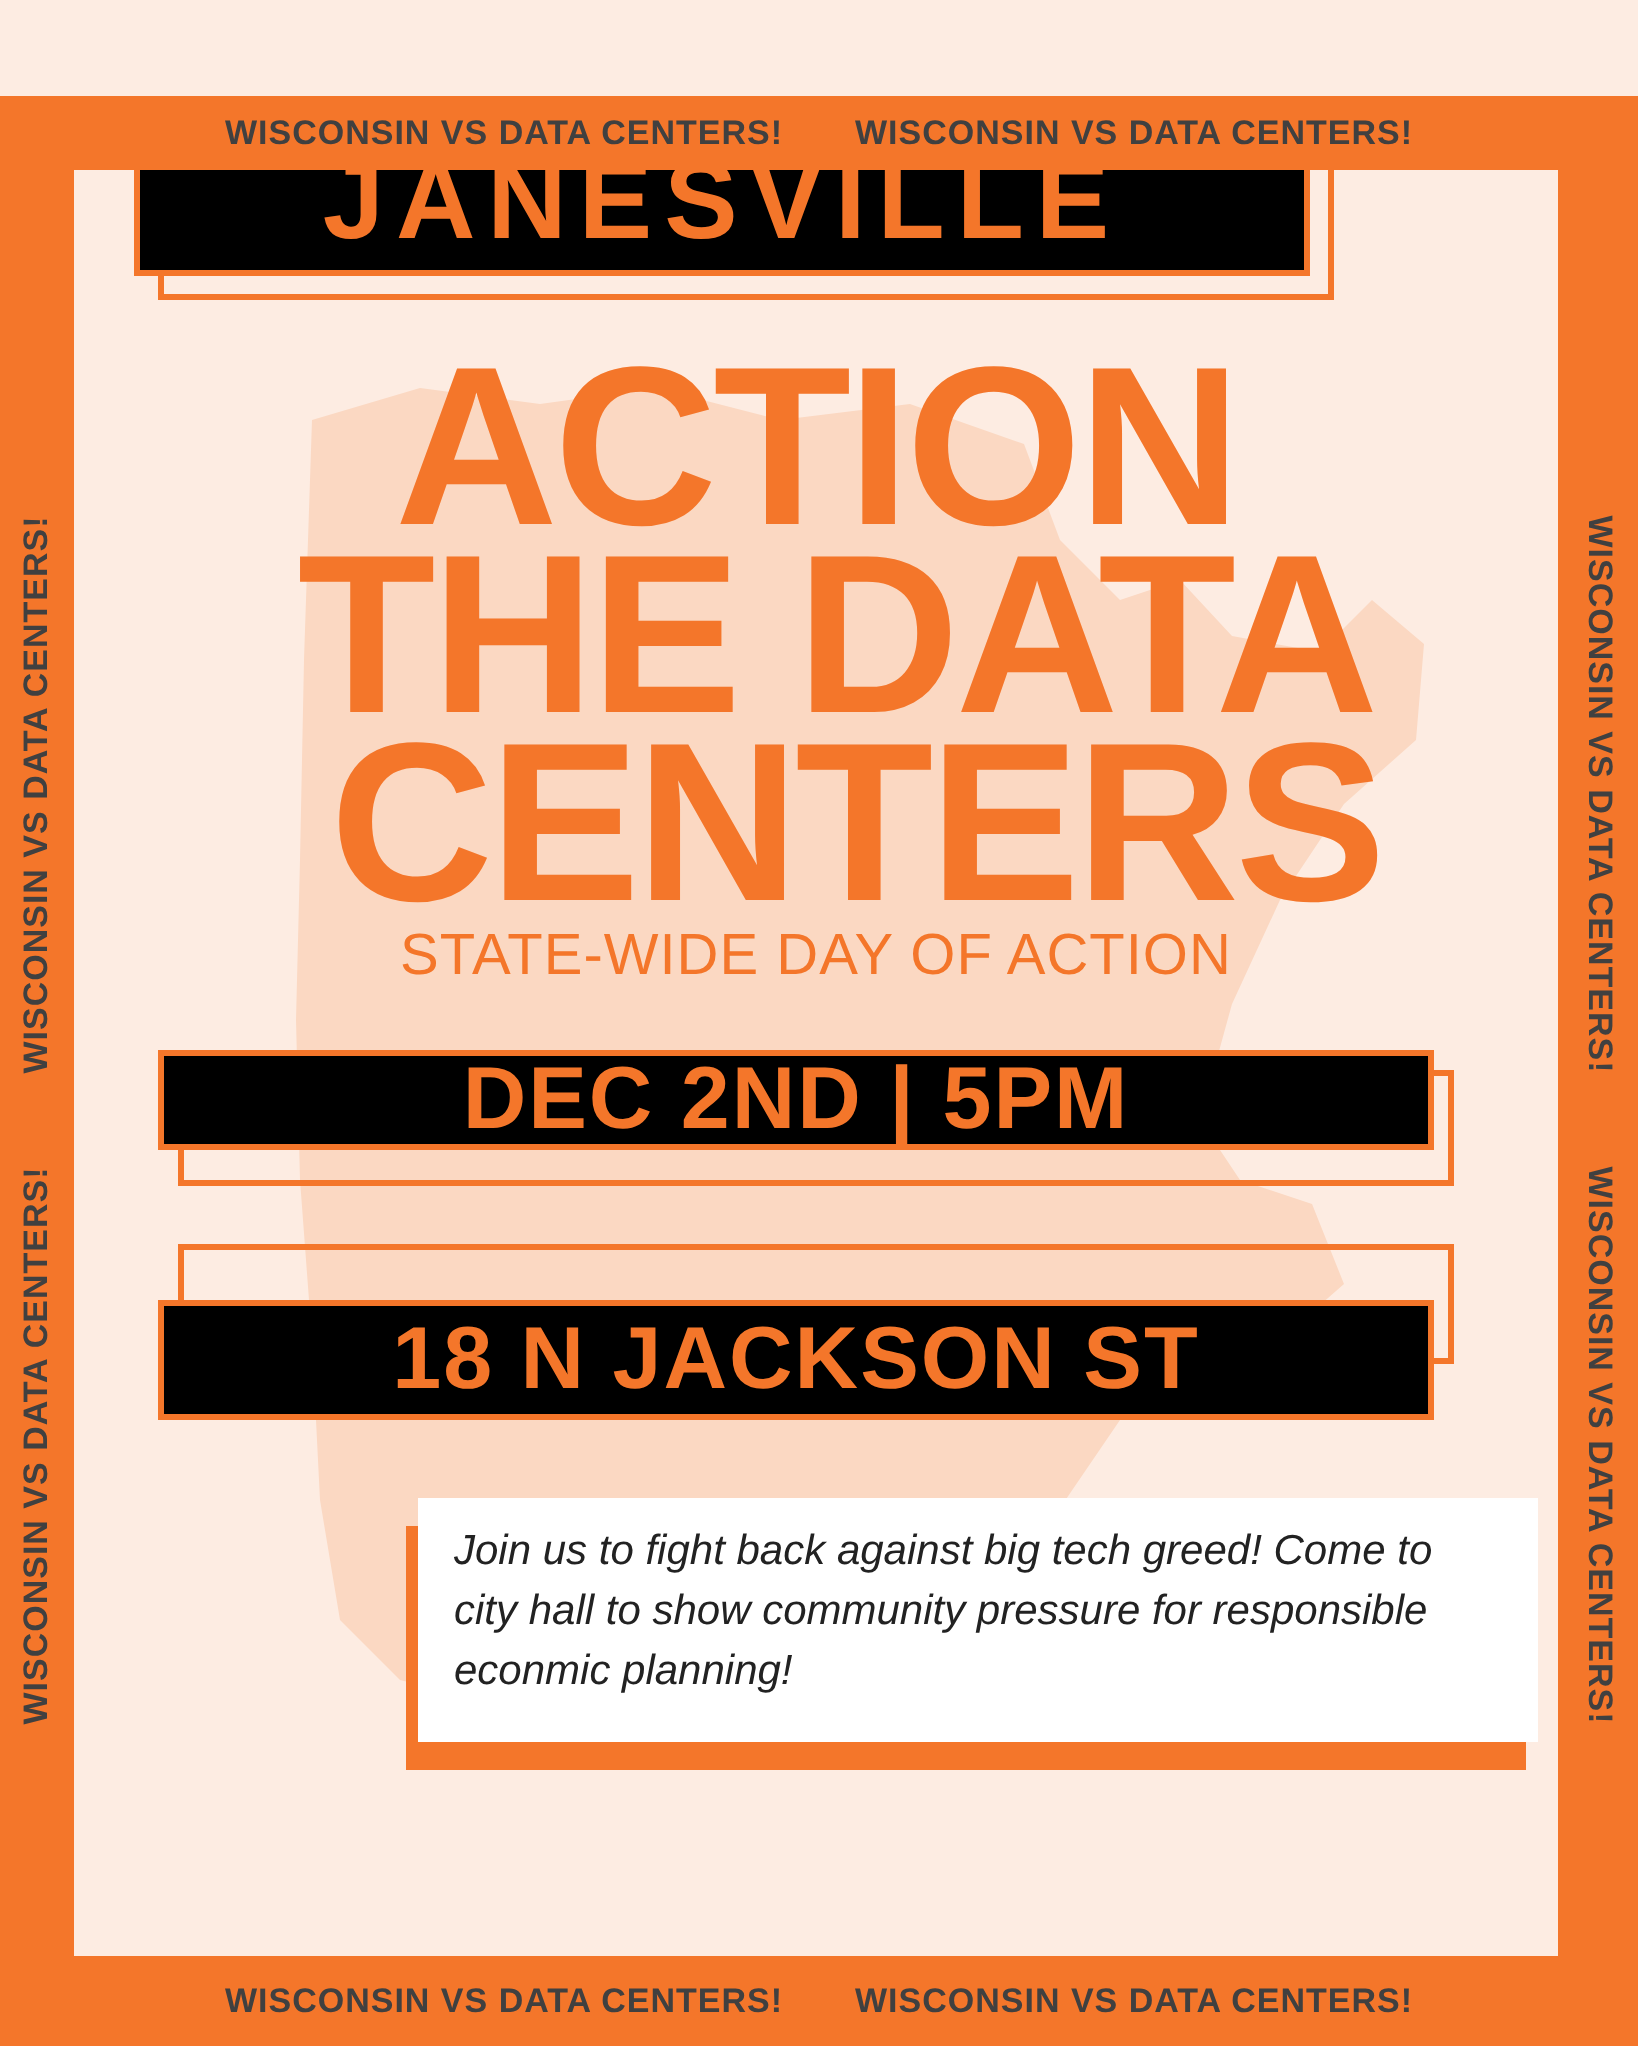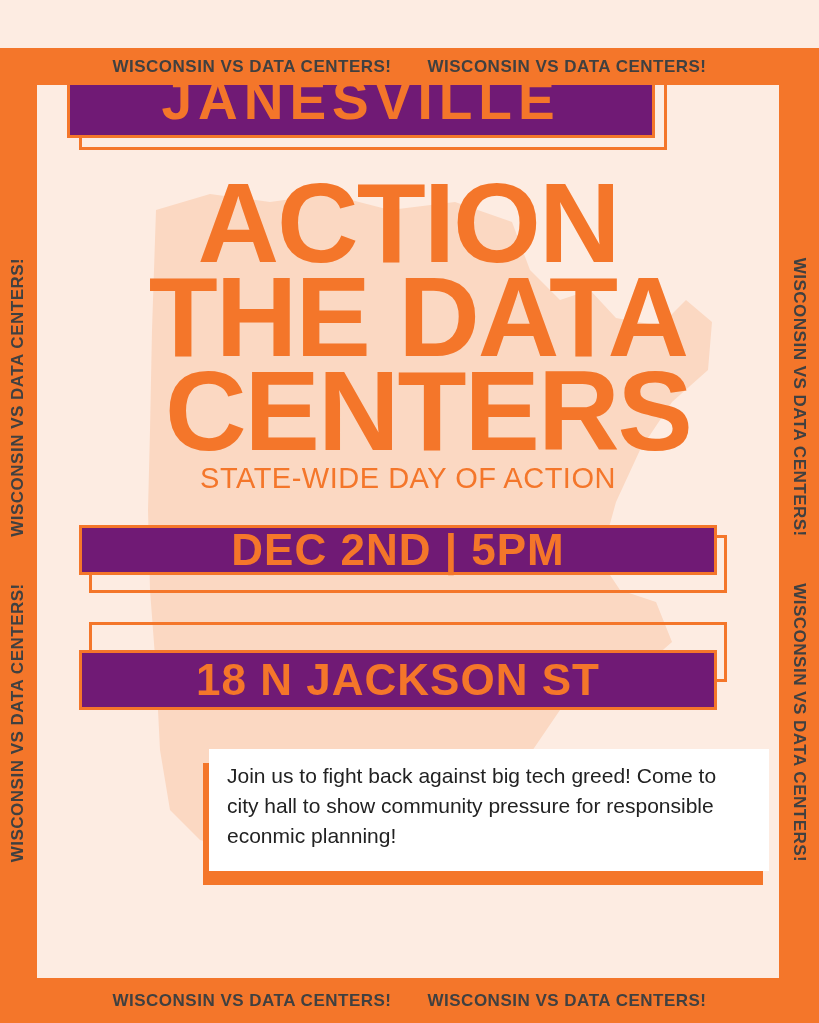--- a/index.html
+++ b/index.html
@@ -95,21 +95,21 @@
   }
   .label-box .shadow {
     position: absolute;
     border: 3px solid #f4762a;
     background: transparent;
     box-sizing: border-box;
   }
   .label-box .front {
     position: relative;
     border: 3px solid #f4762a;
-    background: #701a75;
+    background: #000000;
     box-sizing: border-box;
     display: flex;
     align-items: center;
     justify-content: center;
     color: #f4762a;
     font-weight: bold;
   }
 
   
   .janesville-wrap {
@@ -188,20 +188,21 @@
     font-size: 44px; letter-spacing: 1px; margin-top: 38px;
   }
 
   
   .blurb-wrap {
     position: absolute;
     top: 712px;
     left: 172px;
     width: 570px;
     height: 140px;
+    font-style: italic;
   }
   .blurb-shadow {
     position: absolute;
     top: 14px; left: -6px;
     width: 560px; height: 122px;
     background: #f4762a;
   }
   .blurb {
     position: absolute;
     top: 0; left: 0;

